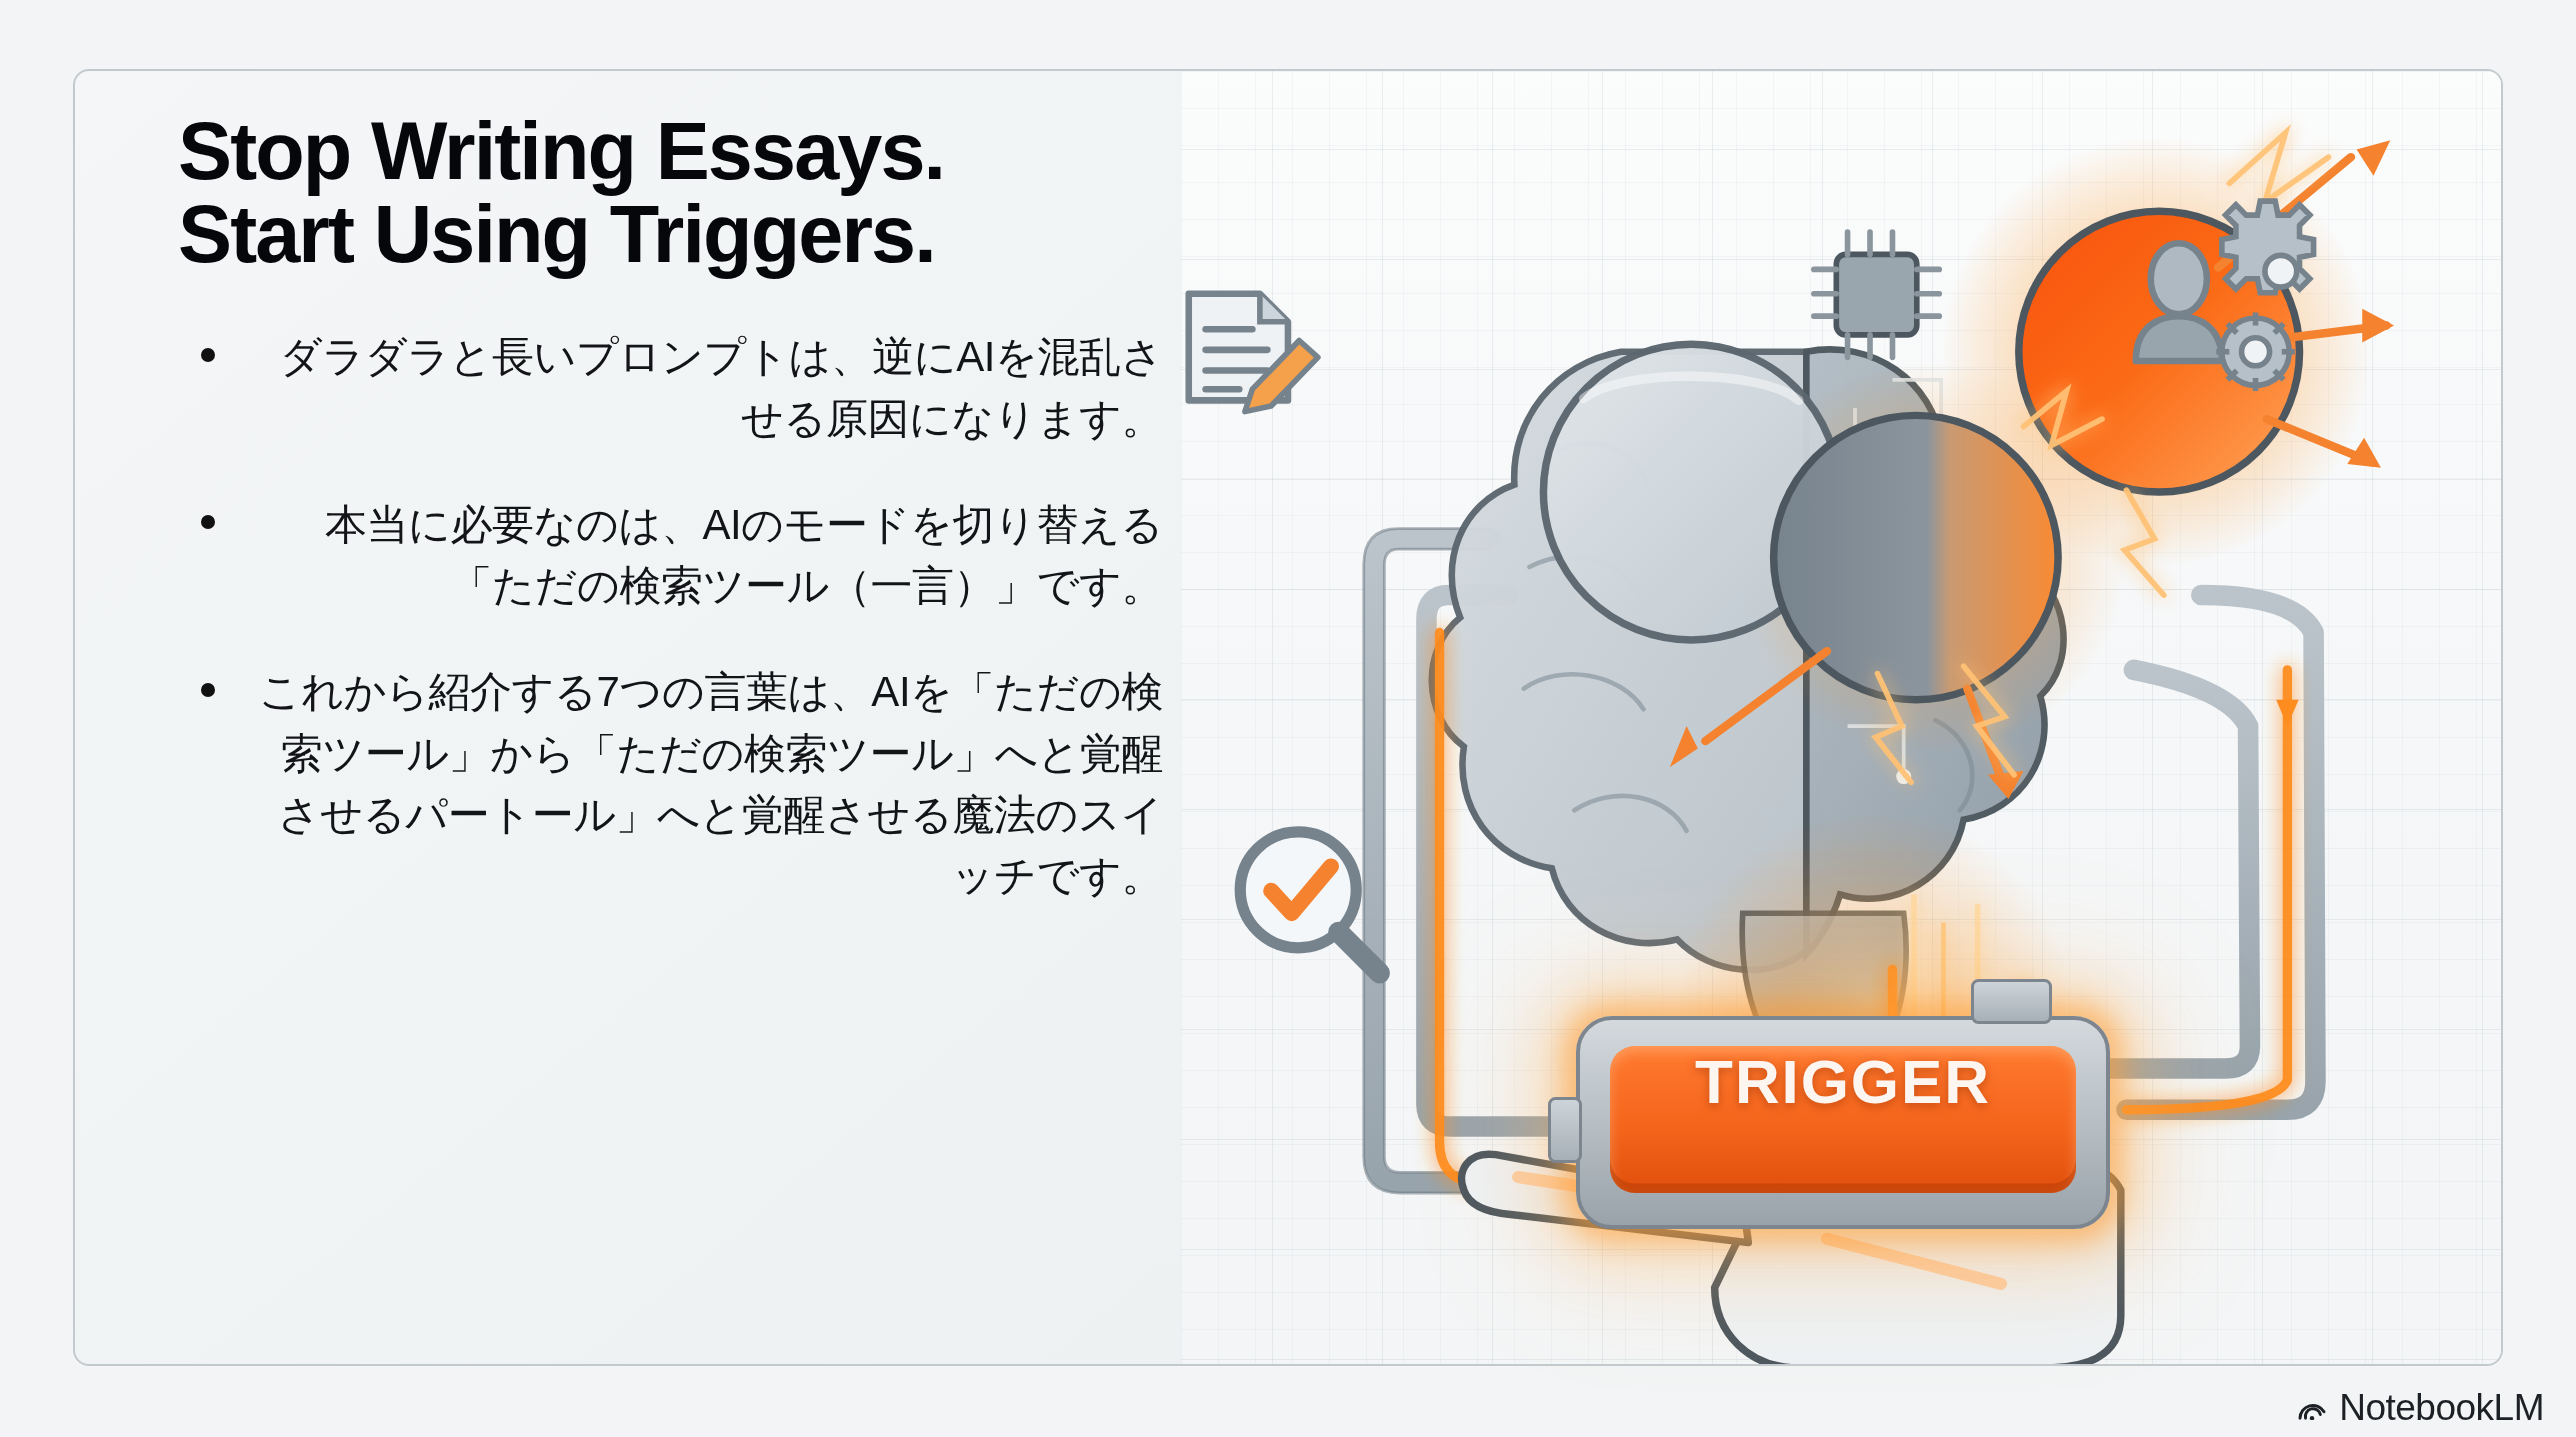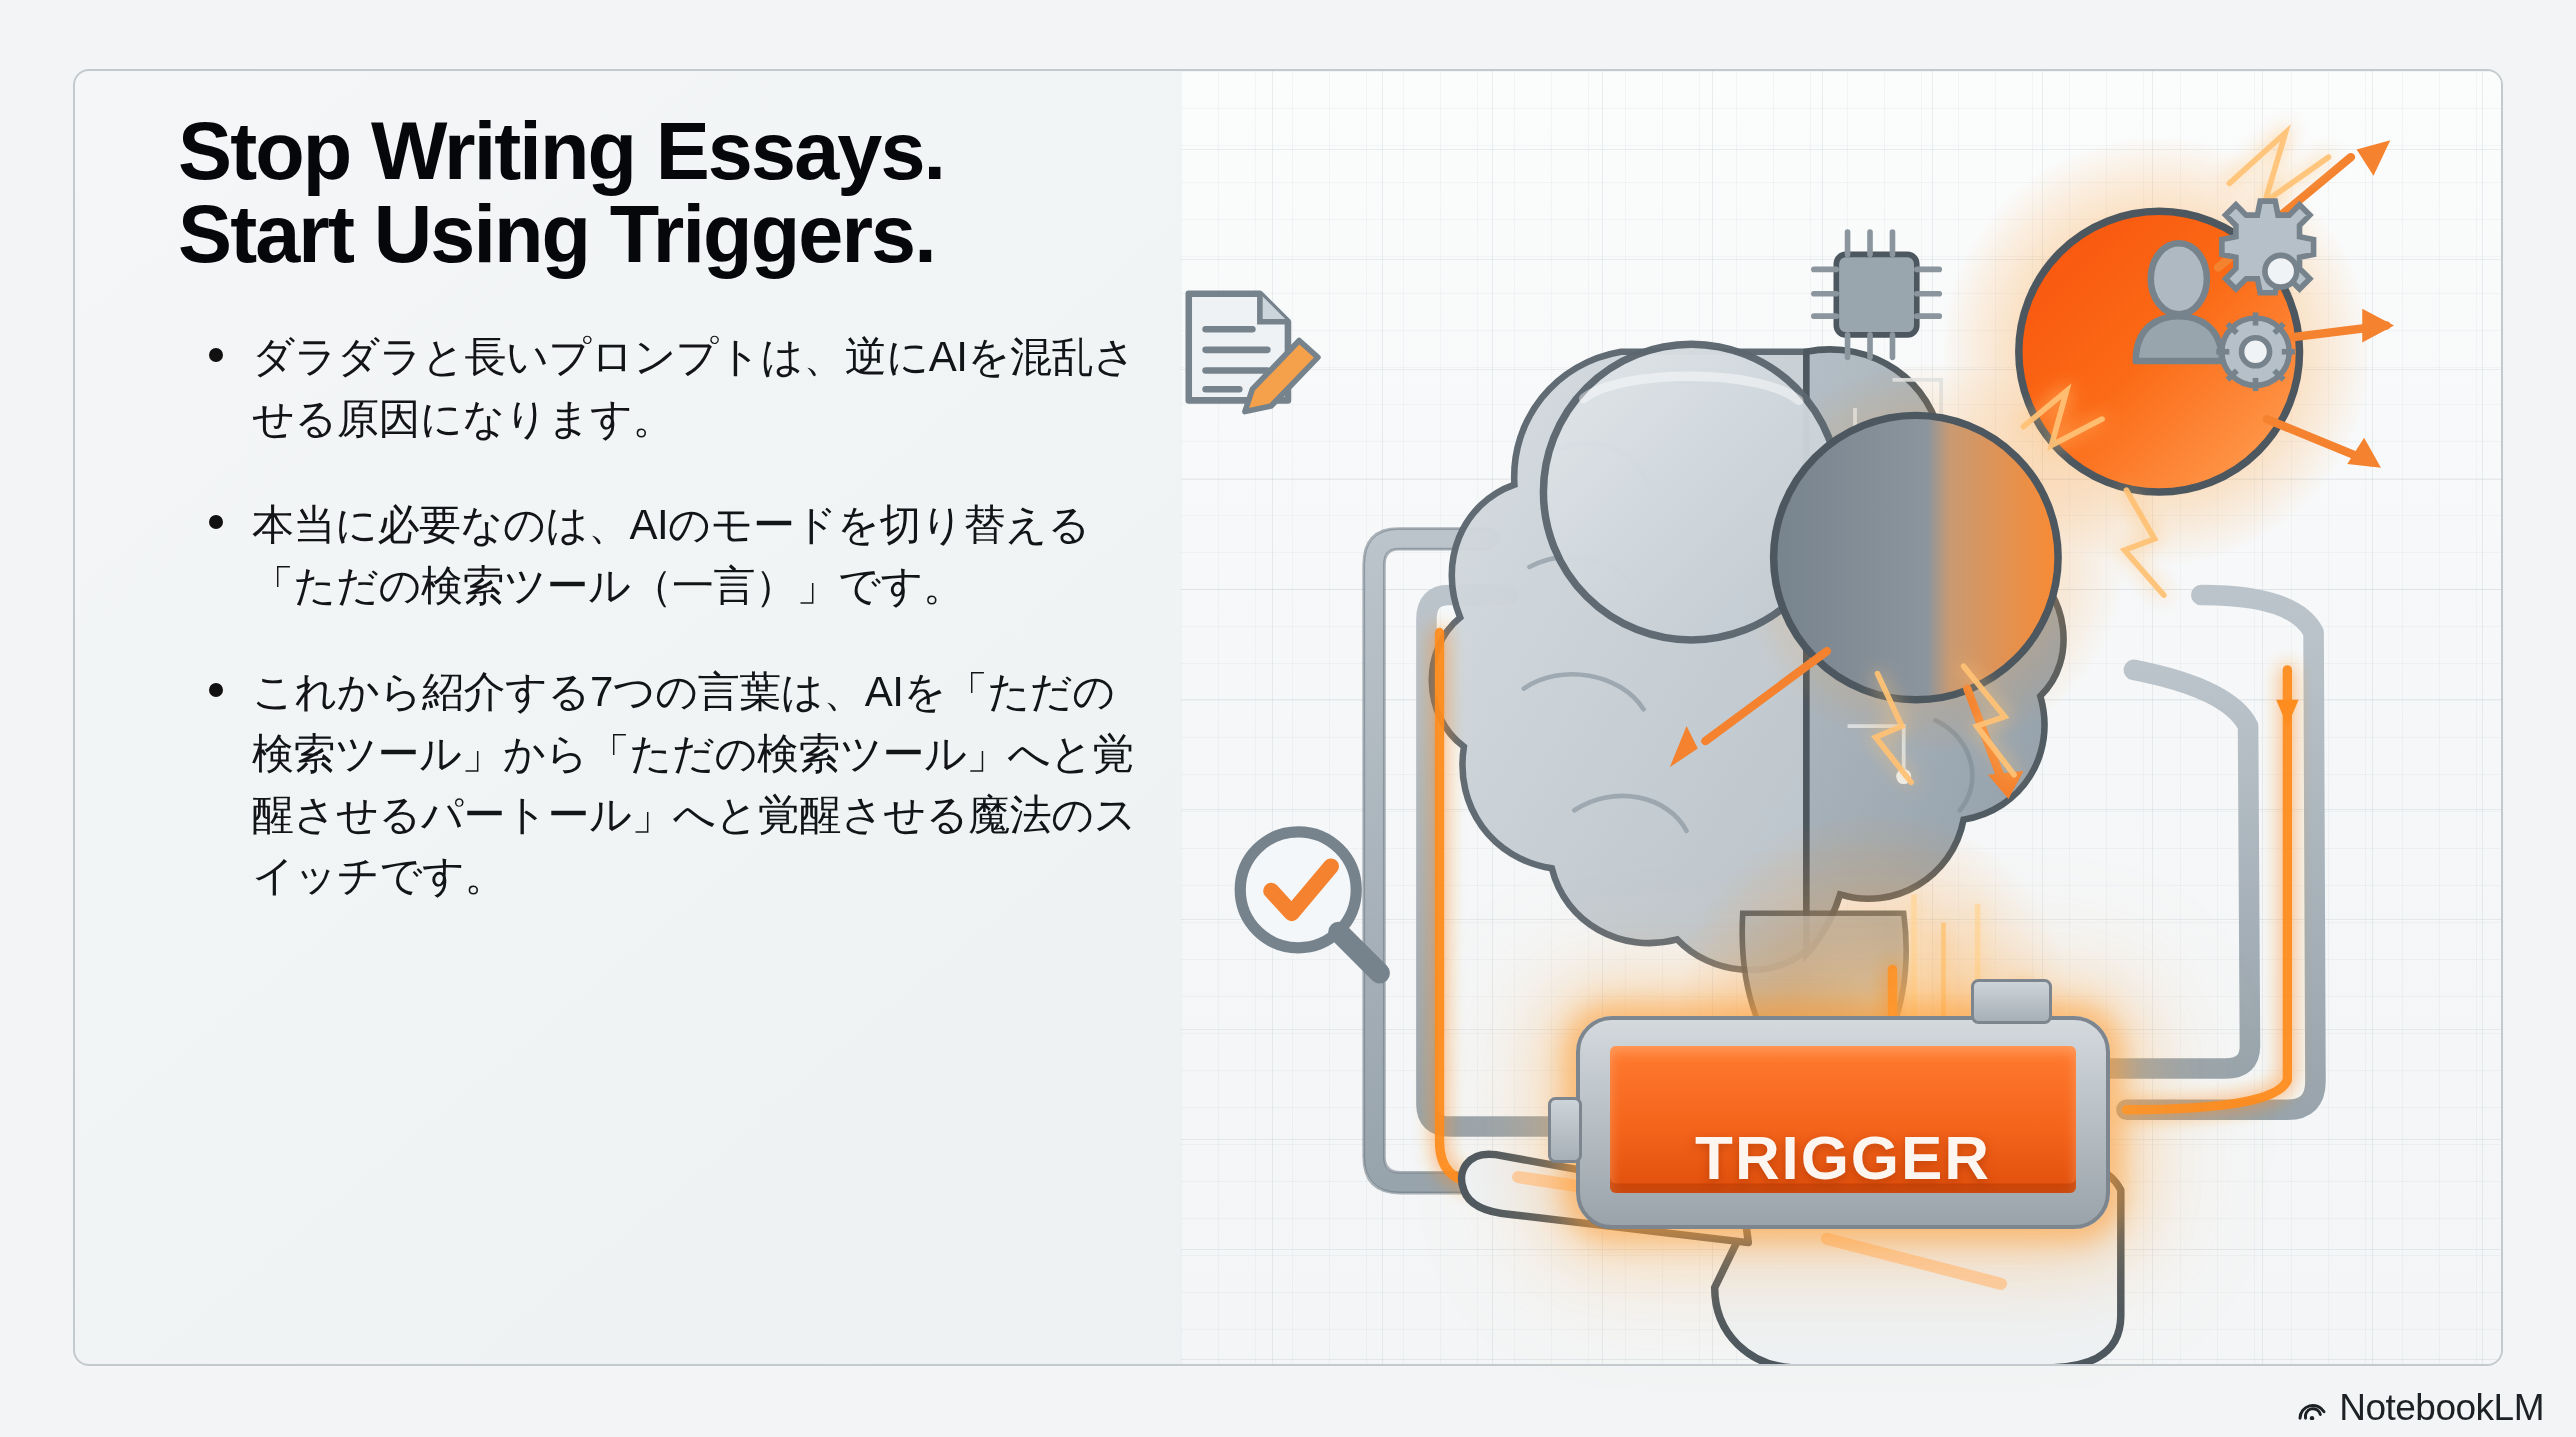--- a/index.html
+++ b/index.html
@@ -36,21 +36,21 @@
     line-height:1.02;
     font-weight:bold;
     letter-spacing:-1.9px;
     color:#05070a;
     margin:0 0 51px 0;
   }
   #headline .hl-line{display:block;white-space:nowrap;}
 
   #bullet-list{
     list-style:none;
-    margin:16px;padding:0;
+    margin:8px;padding:0;text-align:right;
   }
   .bullet-item{
     position:relative;
     padding-left:58px;
     margin-bottom:45px;
     font-size:42px;
     line-height:1.46;
     color:#121417;
     font-weight:500;
     letter-spacing:-0.5px;
@@ -119,25 +119,25 @@
     border:4.7px solid #7d868e;
     box-sizing:border-box;
     box-shadow:
       0 0 24px 13px rgba(255,150,40,.45),
       0 0 58px 32px rgba(255,170,70,.28),
       0 0 112px 56px rgba(255,190,110,.18);
   }
   #trigger-button{
     position:absolute;
     left:30px;top:26px;right:30px;bottom:32px;
-    border-radius:6px;
+    border-radius:25px;
     background:linear-gradient(180deg,#ff7a2f 0%,#f4631a 58%,#e04f0c 100%);
     box-shadow:inset 0 -9.4px 0 rgba(160,50,0,.35),
                inset 0 5.6px 13px rgba(255,200,150,.45);
-    display:flex;align-items:flex-end;justify-content:center;
+    display:flex;align-items:flex-start;justify-content:center;
   }
   #trigger-label{
     font-size:62px;font-weight:bold;color:#fdf6f0;
     letter-spacing:1.9px;
     text-shadow:0 2.8px 9.4px rgba(150,45,0,.5);
   }
   .housing-nub{
     position:absolute;
     background:linear-gradient(180deg,#cdd4d9,#a7b0b7);
     border:3.7px solid #7d868e;

